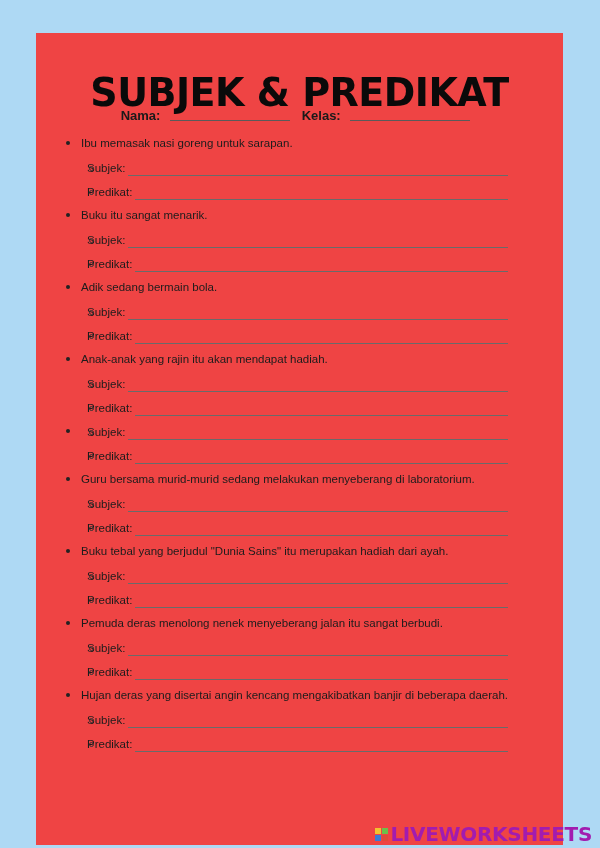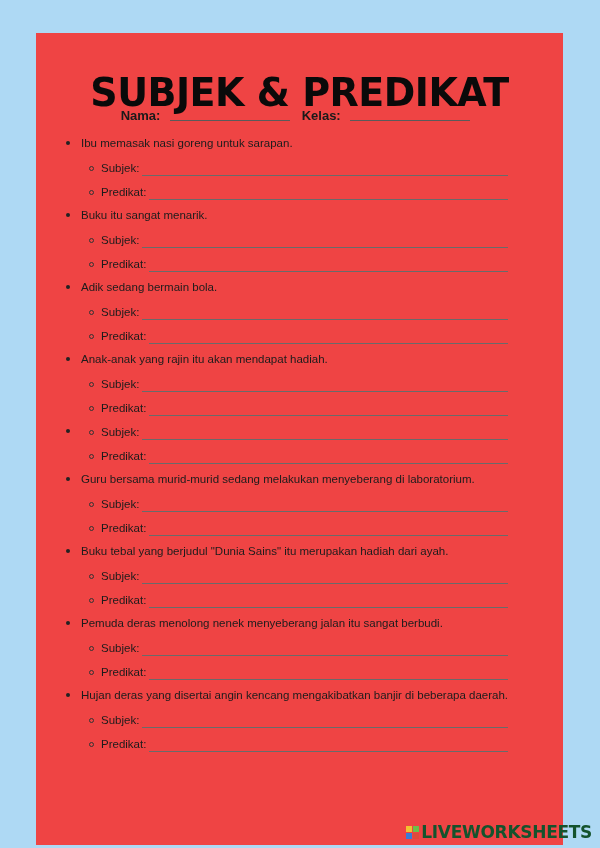--- a/index.html
+++ b/index.html
@@ -66,21 +66,21 @@
       left: 30px; top: 10px;
       width: 4px; height: 4px;
       border-radius: 50%;
       background: #222;
     }
     .ans {
       position: relative;
       height: 24px;
       display: flex;
       align-items: flex-end;
-      padding-left: 65px;
+      padding-left: 51px;
       font-size: 11.5px;
       color: #1c1c1c;
     }
     .ans .circle {
       position: absolute;
       left: 53px; top: 11px;
       width: 3px; height: 3px;
       border: 1px solid #333;
       border-radius: 50%;
     }
@@ -93,22 +93,22 @@
       margin-bottom: 3px;
       height: 1px;
     }
 
     .footer-logo {
       position: absolute;
       right: 8px; top: 822px;
       display: flex; align-items: center;
       font-family: "DejaVu Sans", sans-serif;
       font-weight: bold;
-      font-size: 17px;
-      color: #14532d;
+      font-size: 20px;
+      color: #a21caf;
       letter-spacing: -0.3px;
     }
     .logo-mark {
       display: grid;
       grid-template-columns: 6px 6px;
       grid-template-rows: 6px 6px;
       gap: 1px;
       margin-right: 2px;
     }
     .logo-mark span { display: block; width: 6px; height: 6px; }

